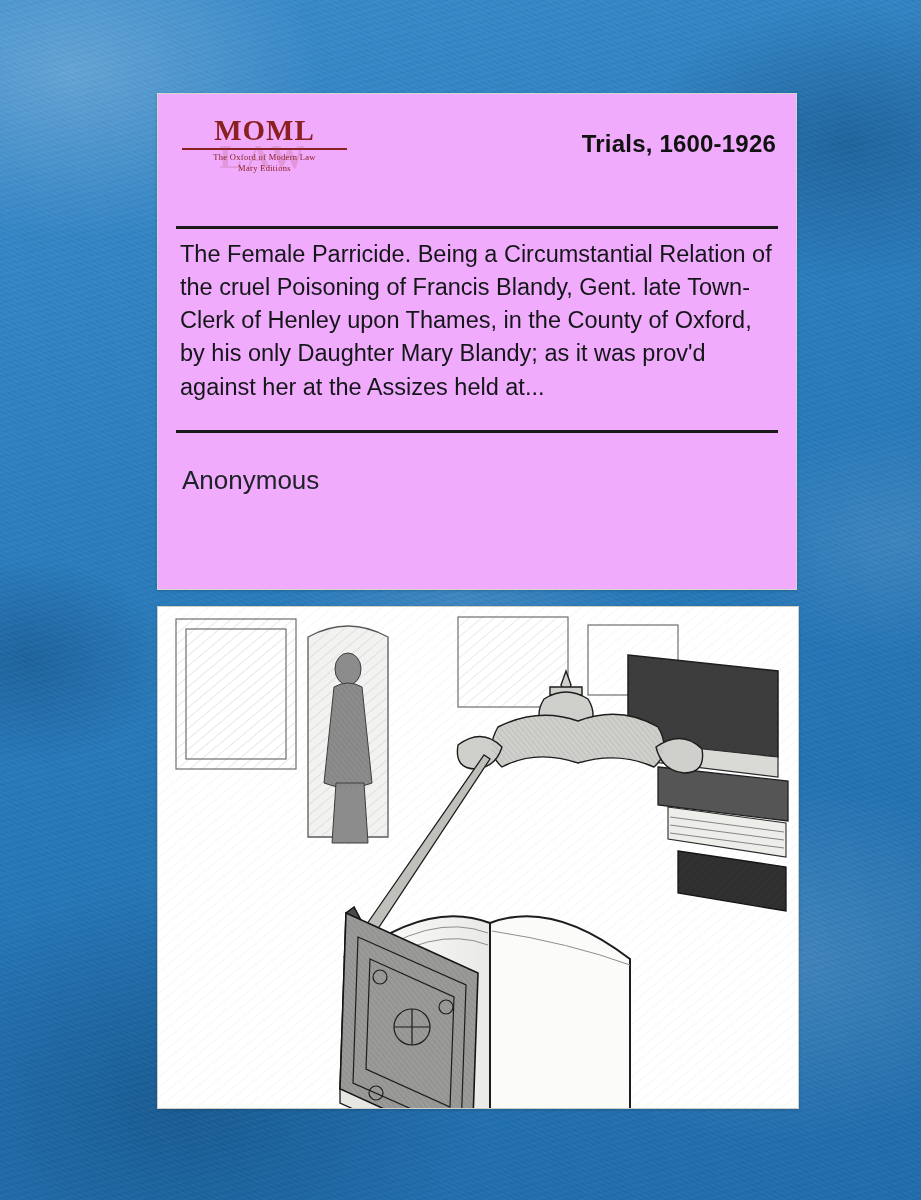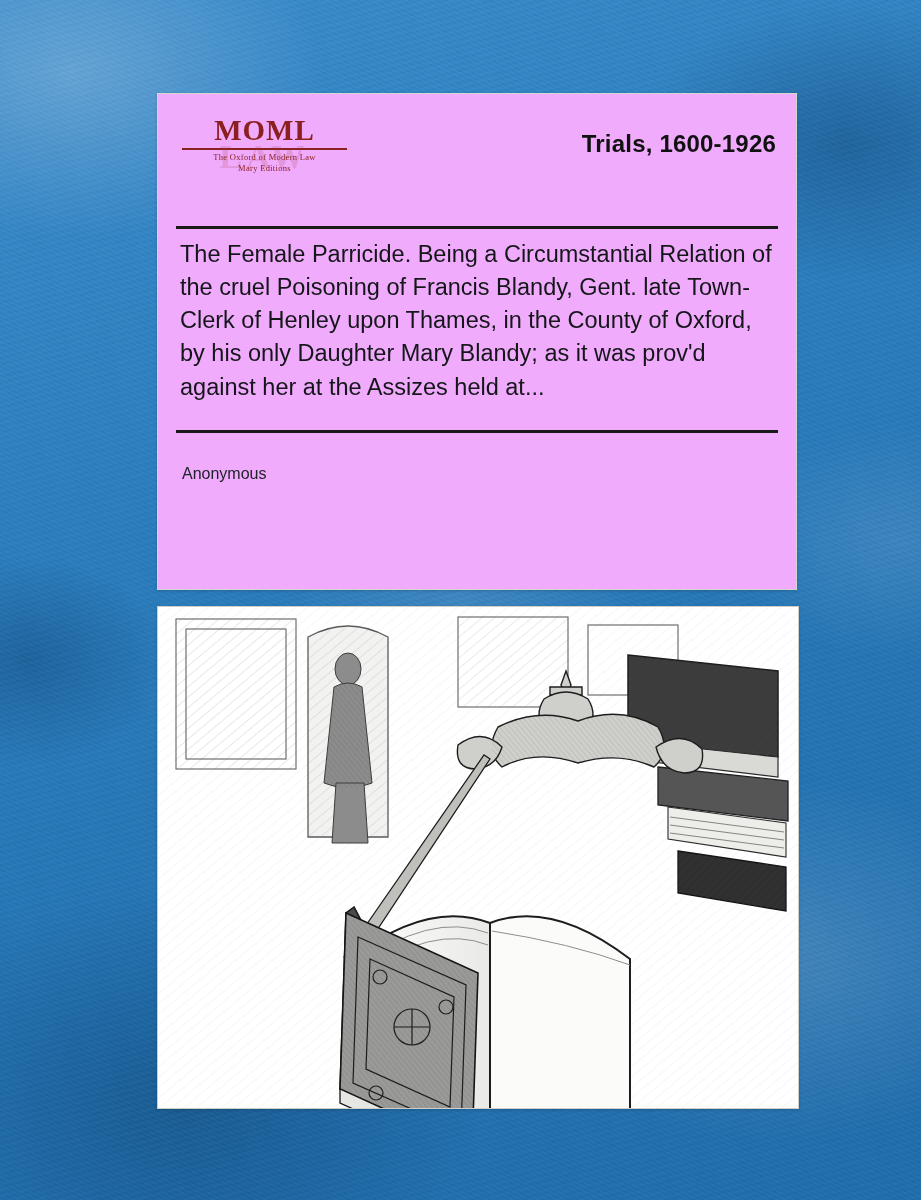--- a/index.html
+++ b/index.html
@@ -122,21 +122,21 @@
   .book-title {
     padding: 9px 22px 26px 22px;
     font-size: 23.5px;
     line-height: 1.41;
     color: #15161a;
     font-family: "Liberation Sans", sans-serif;
   }
 
   .author {
     padding: 32px 22px 40px 24px;
-    font-size: 16px;
+    font-size: 26px;
     color: #20222a;
     font-family: "Liberation Sans", sans-serif;
   }
 
   
   #art-panel {
     left: 157px;
     top: 606px;
     width: 640px;
     height: 501px;

